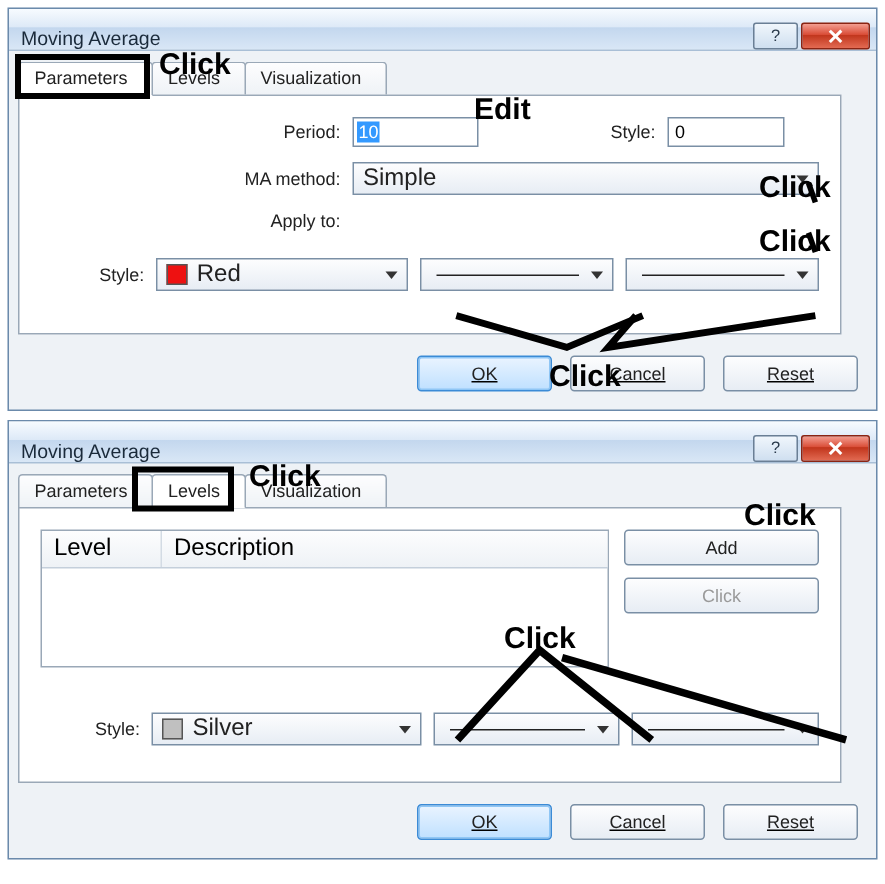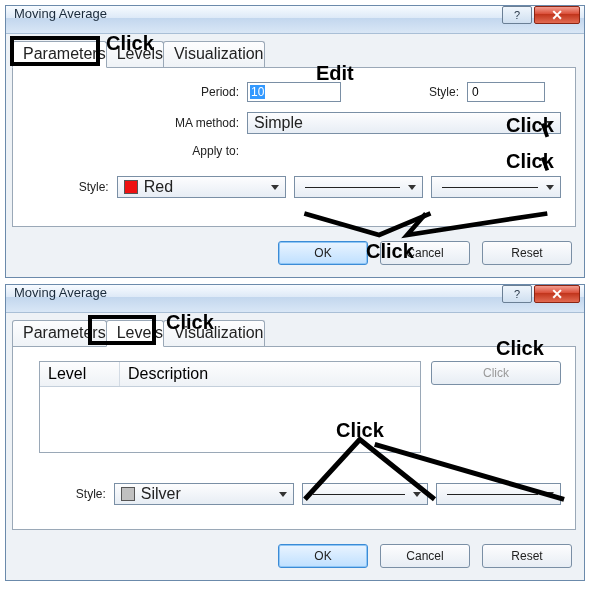--- a/index.html
+++ b/index.html
@@ -15,21 +15,21 @@
     border: 1px solid #6b8aab;
     background: #eef2f6;
     margin-bottom: 6px;
     position: relative;
   }
   .titlebar {
     height: 28px;
     background: linear-gradient(to bottom, #f7fbff 0%, #dde9f7 45%, #c3d7ee 46%, #d9e7f6 100%);
     border-bottom: 1px solid #a9bfd6;
     display: flex;
-    align-items: flex-start;
+    align-items: flex-end;
     padding: 0 4px 0 8px;
   }
   .titlebar .title {
     flex: 1;
     color: #1a2a3a;
     font-size: 13px;
   }
   .titlebar .btn {
     width: 30px;
     height: 18px;
@@ -50,41 +50,41 @@
     color:#fff;
     font-weight:bold;
     font-size:14px;
   }
   .tabs {
     display:flex;
     padding: 6px 6px 0 6px;
     gap:0;
   }
   .tab {
-    padding: 3px 0 4px 10px;
+    padding: 3px 16px 4px 10px;
     border:1px solid #9aa8b7;
     border-bottom:none;
     background: linear-gradient(to bottom,#fdfdfe,#eef2f6);
-    font-size:16px;
+    font-size:12px;
     color:#222;
     position:relative;
     top:1px;
     margin-right:-1px;
     border-radius:3px 3px 0 0;
   }
   .tab.active {
     background:#fff;
     z-index:2;
     border-bottom:1px solid #fff;
   }
   .panel {
-    margin:0 8px 6px 6px;
+    margin:0 23px 6px 6px;
     border:1px solid #9aa8b7;
     background:#fff;
-    padding:14px 14px 14px 26px;
+    padding:14px 14px 14px 14px;
     position:relative;
     min-height:160px;
   }
   .row {
     display:flex;
     align-items:center;
     margin-bottom:10px;
     gap:8px;
   }
   .lbl {
@@ -131,20 +131,21 @@
     flex:1;
     height:0;
     border-top:1px solid #222;
     margin:0 4px;
   }
   .btnrow {
     display:flex;
     justify-content:flex-end;
     gap:12px;
     padding:8px 12px 12px 0;
+    text-decoration:underline;
   }
   .dlgbtn {
     width:90px;
     height:24px;
     border:1px solid #7a8fa5;
     border-radius:3px;
     background:linear-gradient(to bottom,#fdfdfe,#e7edf4);
     display:flex;
     align-items:center;
     justify-content:center;
@@ -222,21 +223,21 @@
     <div class="btn close">✕</div>
   </div>
   <div class="tabs">
     <div class="tab active">Parameters</div>
     <div class="tab">Levels</div>
     <div class="tab">Visualization</div>
   </div>
   <div class="panel">
     <div class="row">
       <span class="lbl w1">Period:</span>
-      <div style="width:94px;height:20px;border:1px solid #7a8fa5;display:flex;align-items:center;padding:0 2px;background:#fff;">
+      <div style="width:84px;height:20px;border:1px solid #7a8fa5;display:flex;align-items:center;padding:0 2px;background:#fff;">
         <span class="period-hl">10</span>
       </div>
       <span class="lbl" style="width:110px;">Style:</span>
       <input class="txt" style="width: 78px;" value="0">
     </div>
     <div class="row">
       <span class="lbl w1">MA method:</span>
       <div class="sel" style="flex:1">
         <span>Simple</span>
       </div>
@@ -291,20 +292,21 @@
   </div>
   <div class="panel">
     <div style="display:flex;">
       <div class="listbox">
         <div class="listhead">
           <div class="col level">Level</div>
           <div class="col desc">Description</div>
         </div>
       </div>
       <div class="sidebtns">
+        <div class="dlgbtn" style="width:100%;">Add</div>
         <div class="dlgbtn disabled" style="width:100%;">Click</div>
       </div>
     </div>
     <div class="row" style="margin-top:30px;">
       <span class="lbl" style="width:70px">Style:</span>
       <div class="sel" style="width:188px">
         <span class="swatch silver"></span>
         <span>Silver</span>
       </div>
       <div class="sel" style="width:130px">

